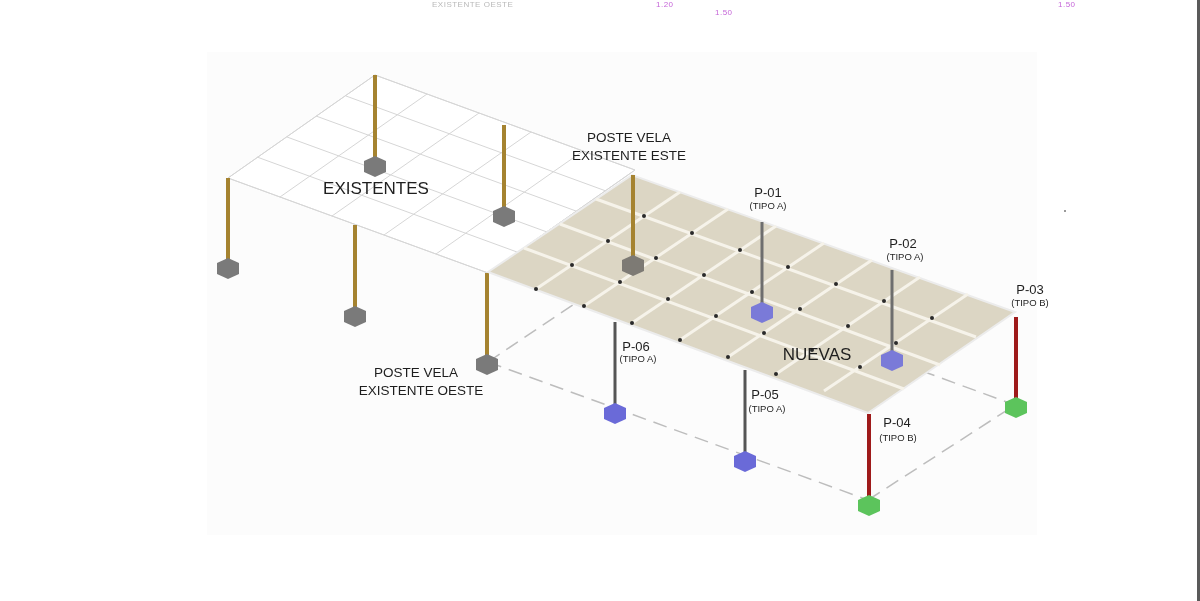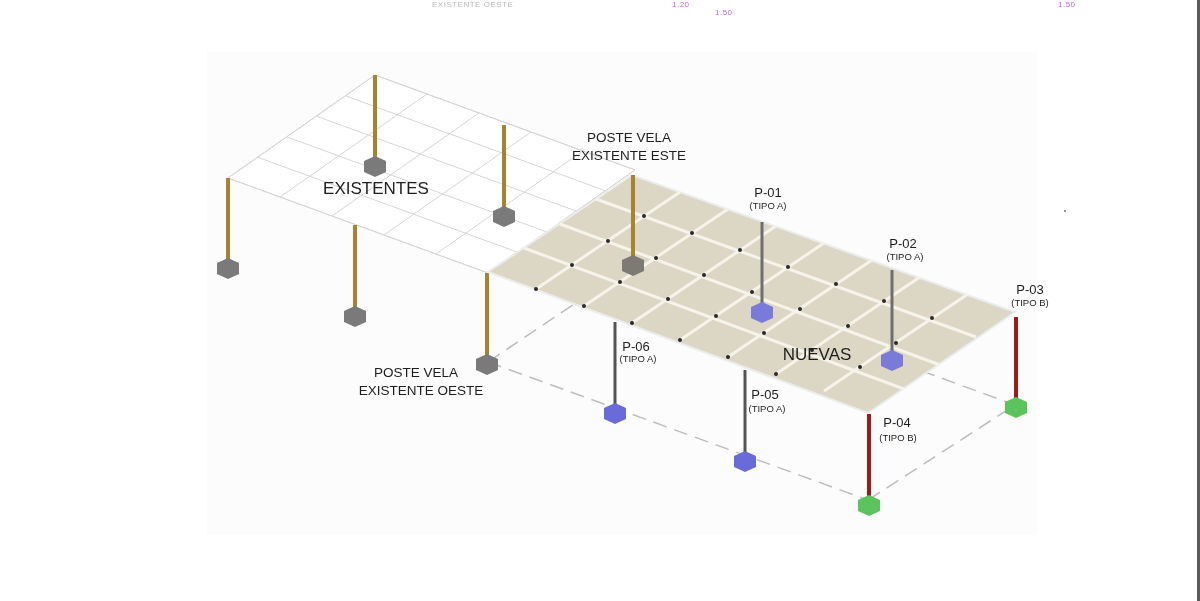--- a/index.html
+++ b/index.html
@@ -11,21 +11,21 @@
   svg { position:absolute; left:0; top:0; }
   .lbl { fill:#1e1e1e; font-family:"Liberation Sans", sans-serif; }
 </style>
 </head>
 <body>
 
 <div class="panel"></div>
 <div class="right-rule"></div>
 
 <div class="top-frag" style="left:432px;">EXISTENTE OESTE</div>
-<div class="top-frag pink" style="left:672px;">1.20</div>
+<div class="top-frag pink" style="left:656px;">1.20</div>
 <div class="top-frag pink" style="left:715px; top:8px;">1.50</div>
 <div class="top-frag pink" style="left:1058px;">1.50</div>
 
 <svg width="1200" height="601" viewBox="0 0 1200 601">
   <defs>
     <g id="cube">
       <polygon points="0,-7 11,-2 11,9 0,14 -11,9 -11,-2"></polygon>
     </g>
   </defs>
 

